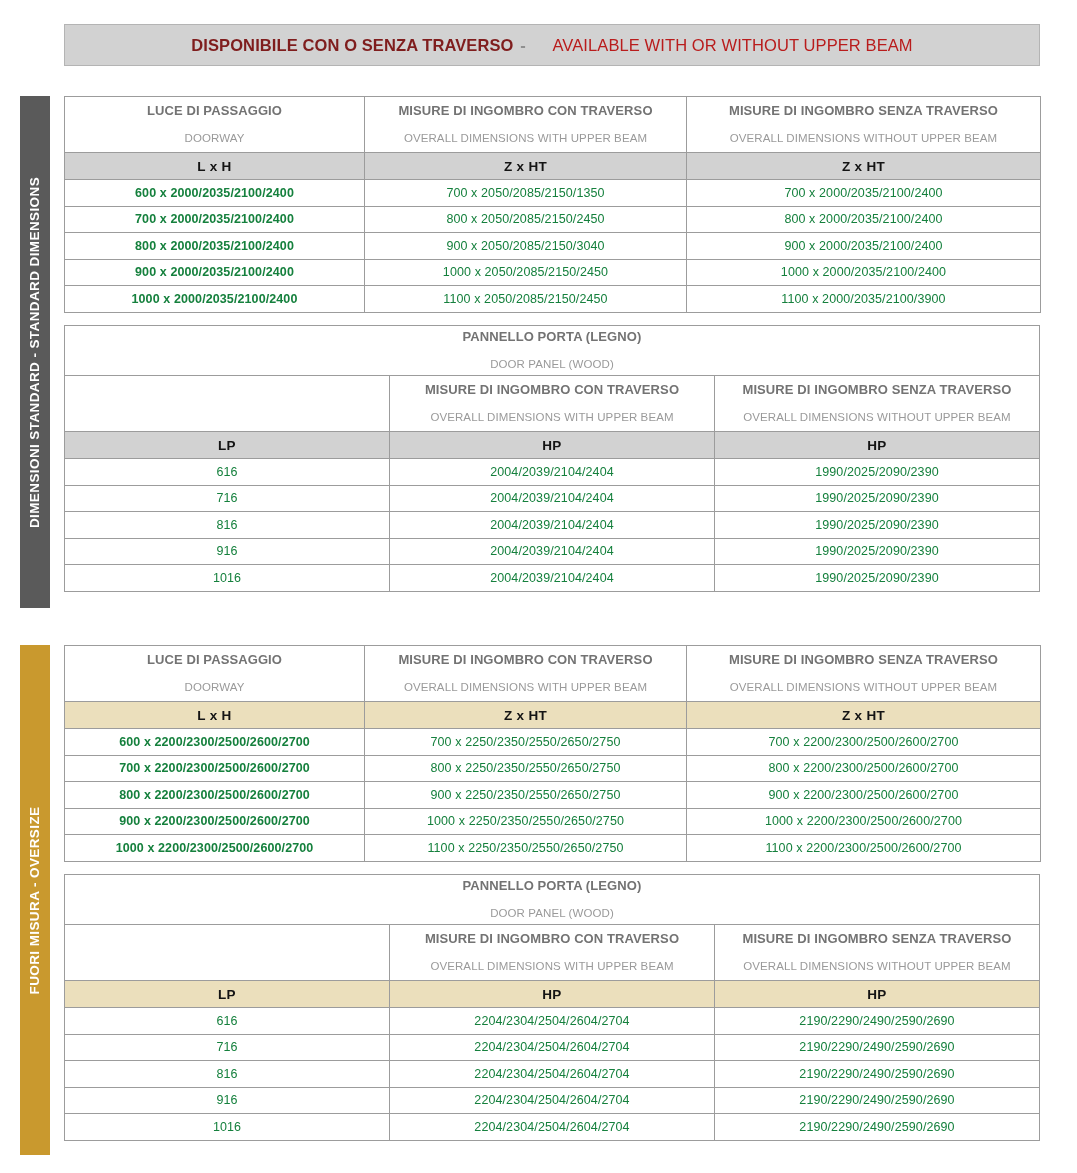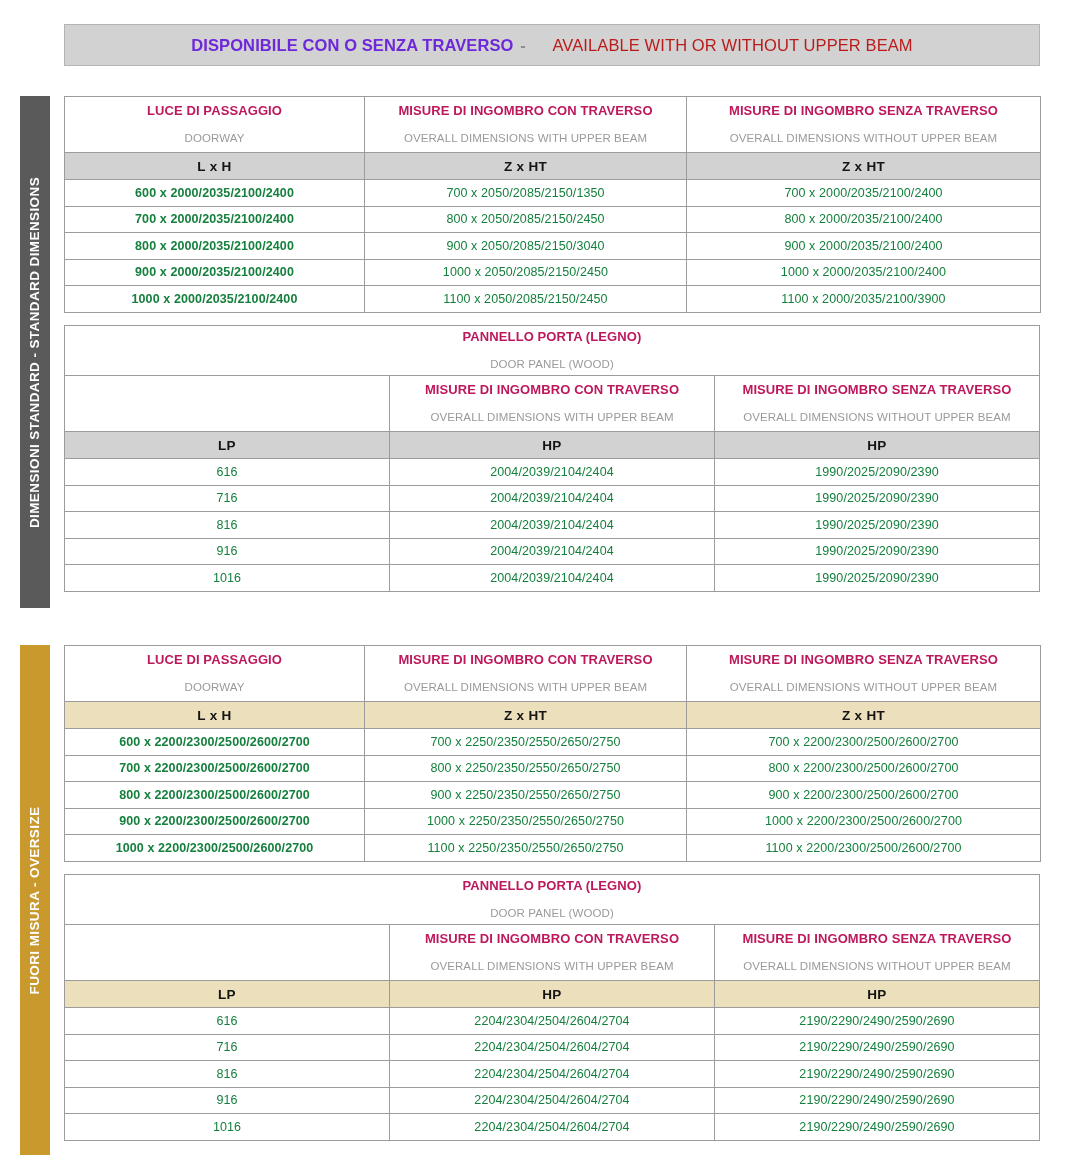--- a/index.html
+++ b/index.html
@@ -29,21 +29,21 @@
     display: flex;
     align-items: center;
     justify-content: center;
   }
   .title-text {
     font-size: 16.5px;
     letter-spacing: .1px;
     white-space: nowrap;
   }
   .title-it {
-    color: #6d28d9;
+    color: #7f1d1d;
     font-weight: bold;
   }
   .title-sep {
     color: #8f8f8f;
     font-weight: bold;
     padding: 0 2px;
   }
   .title-en {
     color: #b91c1c;
     font-weight: normal;
@@ -97,21 +97,21 @@
   .col-a { width: 300px; }
   .col-b { width: 322px; }
   .col-c { width: 354px; }
 
   
   .hcell { height: 56px; line-height: 1.25; }
   .h-it {
     display: block;
     font-size: 13px;
     font-weight: bold;
-    color: #be185d;
+    color: #737373;
     letter-spacing: .1px;
   }
   .h-en {
     display: block;
     font-size: 11.5px;
     font-weight: normal;
     color: #9a9a9a;
     letter-spacing: .1px;
     margin-top: 12px;
   }

